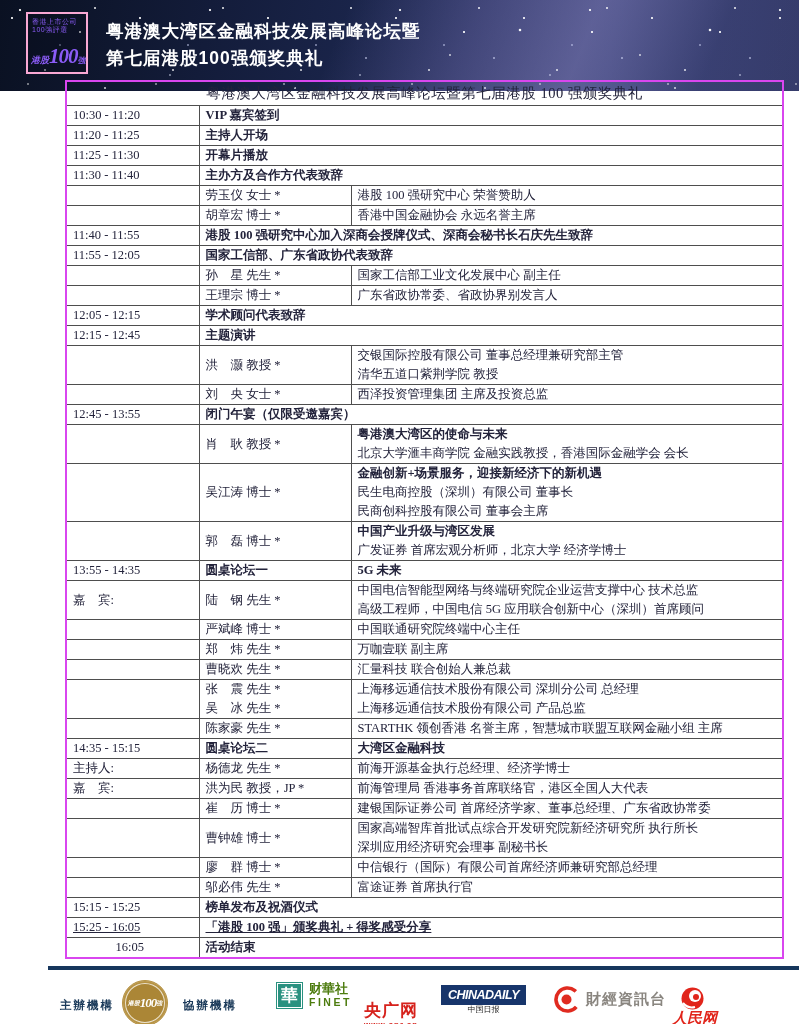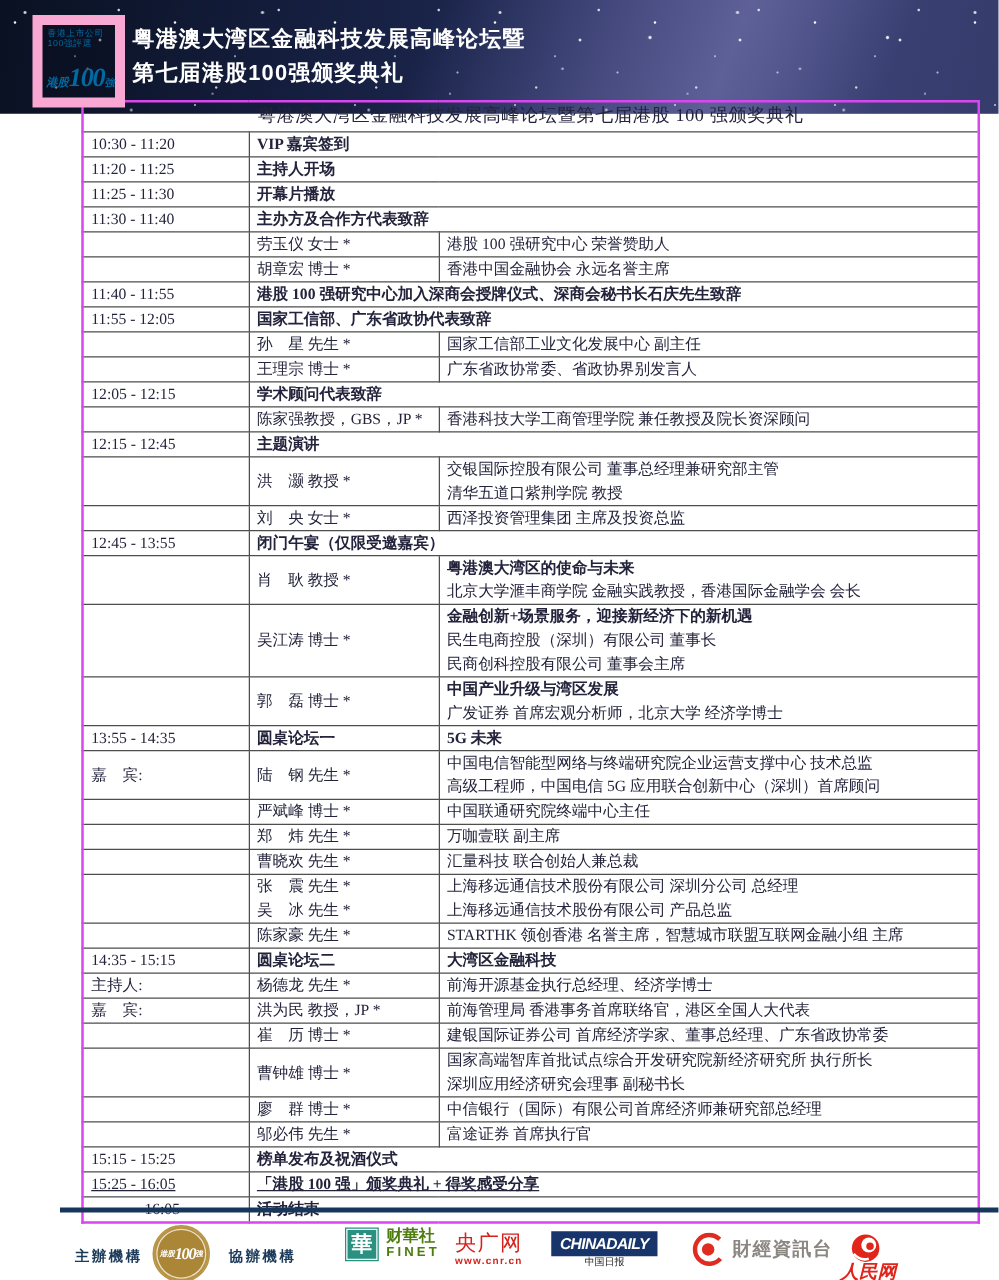--- a/index.html
+++ b/index.html
@@ -22,21 +22,21 @@
       radial-gradient(circle at 60px 45px, rgba(210,215,250,.65) .5px, transparent 1.2px);
     background-size:128px 96px;}
   .sky::after{background-image:
       radial-gradient(circle at 20px 10px, rgba(255,255,255,.85) .7px, transparent 1.6px),
       radial-gradient(circle at 70px 55px, rgba(255,255,255,.65) .6px, transparent 1.3px),
       radial-gradient(circle at 140px 30px, rgba(255,255,255,.95) .8px, transparent 1.7px),
       radial-gradient(circle at 170px 75px, rgba(230,235,255,.60) .5px, transparent 1.2px),
       radial-gradient(circle at 105px 88px, rgba(255,255,255,.70) .6px, transparent 1.4px);
     background-size:190px 110px;}
 
-  .logo-box{position:absolute;left:26px;top:12px;width:58px;height:58px;border:8px solid #f9a8d4;color:#0369a1;z-index:3;background:rgba(8,12,26,.35);}
+  .logo-box{position:absolute;left:26px;top:12px;width:58px;height:58px;border:2px solid #f9a8d4;color:#8b5cf6;z-index:3;background:rgba(8,12,26,.35);}
   .logo-box .top{font-family:"Liberation Sans",sans-serif;font-size:7px;line-height:8px;padding:4px 0 0 4px;letter-spacing:.5px;}
   .logo-box .brand{position:absolute;left:3px;bottom:3px;white-space:nowrap;font-style:italic;}
   .logo-box .brand .sm{font-size:9px;font-weight:bold;}
   .logo-box .brand .big{font-size:21px;font-weight:bold;letter-spacing:-1px;}
   .logo-box .brand .sm2{font-size:8px;font-weight:bold;}
 
   .head-title{position:absolute;left:106px;top:18px;z-index:3;color:#fff;
     font-family:"Liberation Sans","DejaVu Sans",sans-serif;font-weight:bold;font-size:17.5px;line-height:27px;letter-spacing:1px;}
 
   
@@ -64,21 +64,21 @@
   .badge .big{font-size:13px;font-weight:bold;letter-spacing:-1px;}
 
   .finet{display:flex;align-items:flex-start;}
   .finet .sq{width:27px;height:27px;background:#2a9180;color:#fff;display:flex;align-items:center;justify-content:center;
     font-size:17px;font-weight:bold;box-shadow:inset 0 0 0 1px #2a9180, inset 0 0 0 2px #fff;}
   .finet .txt{margin-left:6px;font-family:"Liberation Sans",sans-serif;color:#4d7c0f;}
   .finet .cn{font-size:13px;font-weight:bold;line-height:14px;}
   .finet .en{font-size:10.5px;font-weight:bold;letter-spacing:2.5px;line-height:12px;}
 
   .cnr{text-align:center;color:#d6221c;font-family:"Liberation Sans",sans-serif;}
-  .cnr .cn{font-size:17px;font-weight:normal;letter-spacing:1px;line-height:18px;}
+  .cnr .cn{font-size:17px;font-weight:bold;letter-spacing:1px;line-height:18px;margin-top:16px;}
   .cnr .en{font-size:8px;font-weight:bold;letter-spacing:1px;line-height:9px;}
 
   .cdaily{text-align:center;font-family:"Liberation Sans",sans-serif;}
   .cdaily .blk{width:85px;height:20px;background:#17356b;color:#fff;display:flex;align-items:center;justify-content:center;
     font-size:12.5px;font-weight:bold;font-style:italic;letter-spacing:-.5px;}
   .cdaily .cn{font-size:8px;color:#222;line-height:10px;font-family:"Liberation Serif",serif;}
 
   .caijing{display:flex;align-items:center;}
   .caijing svg{display:block;}
   .caijing .cn{margin-left:5px;font-size:15px;font-weight:bold;color:#8a8680;letter-spacing:1px;font-family:"Liberation Sans",sans-serif;}
@@ -190,29 +190,20 @@
             <div>广东省政协常委、省政协界别发言人</div>
           </td>
         </tr>
         <tr>
           <td class="time">12:05 - 12:15</td>
           <td colspan="2" class="b">
             <div>学术顾问代表致辞</div>
           </td>
         </tr>
         <tr>
-          <td class="time"></td>
-          <td>
-            <div>陈家强教授，GBS，JP *</div>
-          </td>
-          <td>
-            <div>香港科技大学工商管理学院 兼任教授及院长资深顾问</div>
-          </td>
-        </tr>
-        <tr>
           <td class="time">12:15 - 12:45</td>
           <td colspan="2" class="b">
             <div>主题演讲</div>
           </td>
         </tr>
         <tr>
           <td class="time"></td>
           <td>
             <div>洪　灏 教授 *</div>
           </td>

